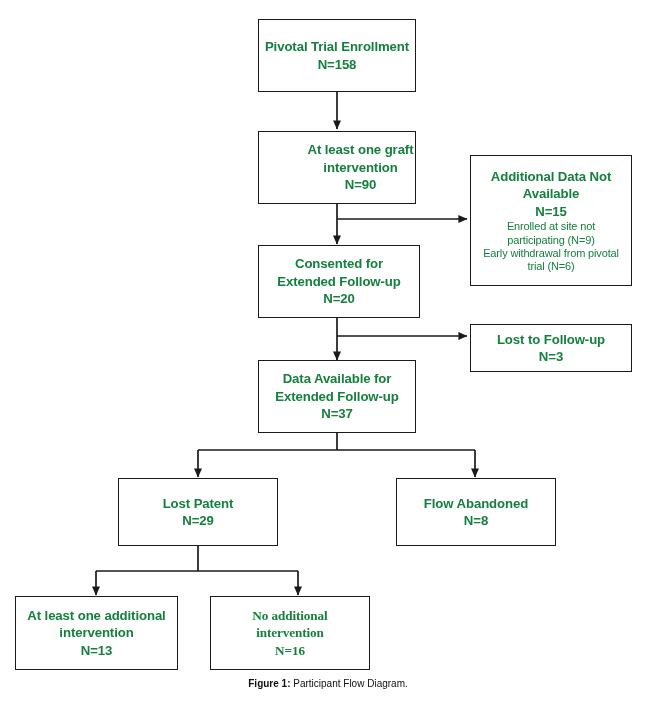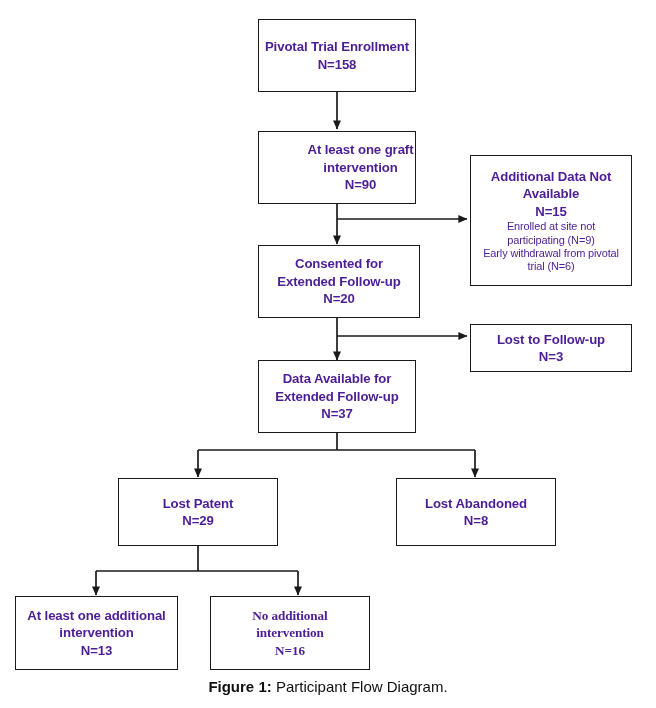--- a/index.html
+++ b/index.html
@@ -25,21 +25,21 @@
   .node {
     position: absolute;
     box-sizing: border-box;
     border: 1.6px solid #1a1a1a;
     background: #ffffff;
     display: flex;
     flex-direction: column;
     align-items: center;
     justify-content: center;
     text-align: center;
-    color: #4c1d95;
+    color: #15803d;
     font-weight: bold;
     font-size: 13.2px;
     line-height: 17.5px;
     letter-spacing: -0.1px;
     z-index: 2;
   }
   .node .line {
     display: block;
     white-space: nowrap;
   }
@@ -48,21 +48,21 @@
     font-size: 11px;
     line-height: 13.2px;
     letter-spacing: -0.15px;
   }
   .caption {
     position: absolute;
     left: 0;
     top: 678px;
     width: 656px;
     text-align: center;
-    font-size: 15px;
+    font-size: 10px;
     color: #101010;
   }
   .caption .cap-label {
     font-weight: bold;
   }
   .caption .cap-text {
     font-weight: normal;
   }
 </style>
 </head>
@@ -137,21 +137,21 @@
     <span class="line">Extended Follow-up</span>
     <span class="line">N=37</span>
   </div>
 
   <div class="node" style="left:118px; top:478px; width:160px; height:68px;">
     <span class="line">Lost Patent</span>
     <span class="line">N=29</span>
   </div>
 
   <div class="node" style="left:396px; top:478px; width:160px; height:68px;">
-    <span class="line">Lost Abandoned</span>
+    <span class="line">Flow Abandoned</span>
     <span class="line">N=8</span>
   </div>
 
   <div class="node" style="left:15px; top:596px; width:163px; height:74px;">
     <span class="line">At least one additional</span>
     <span class="line">intervention</span>
     <span class="line">N=13</span>
   </div>
 
   <div class="node" style="left:210px; top:596px; width:160px; height:74px;font-family:Liberation Serif, serif;">

